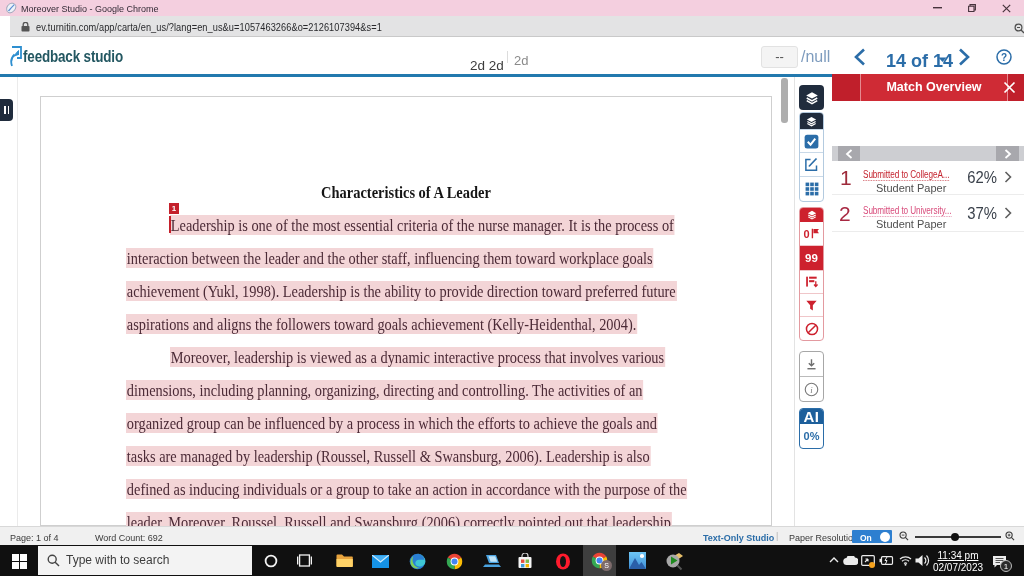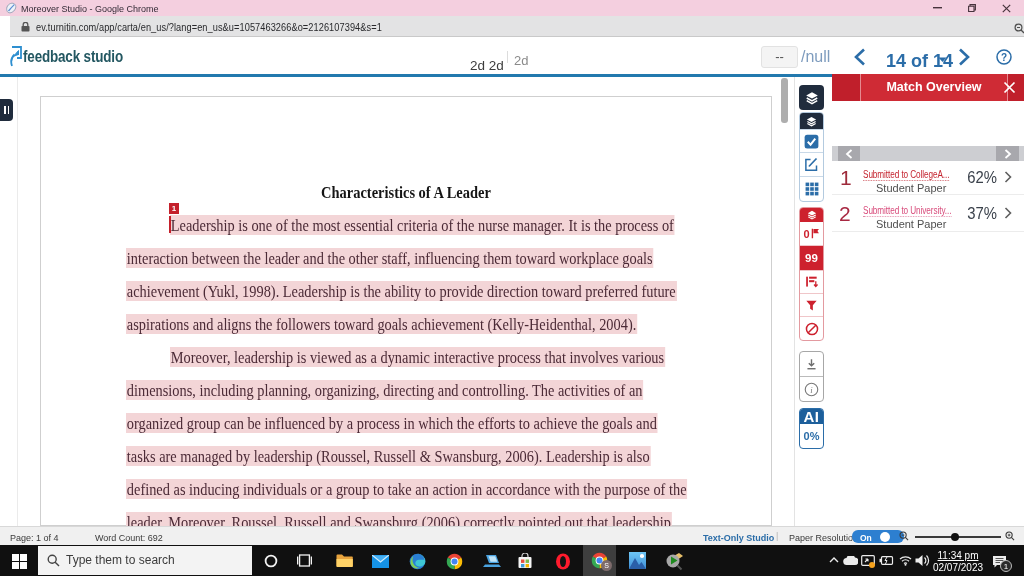--- a/index.html
+++ b/index.html
@@ -264,21 +264,21 @@
     </svg>
   <div class="mdiv" style="top:157px;"></div>
 </div>
 
 <div class="abs" id="status">
   <div class="abs" style="left:10px;top:6px;">Page: 1 of 4</div>
   <div class="abs" style="left:95px;top:6px;">Word Count: 692</div>
   <div class="abs" style="left:703px;top:6px;color:#2b6da8;font-weight:bold;">Text-Only Studio</div>
   <div class="abs" style="left:776px;top:4px;color:#b5b5b5;">|</div>
   <div class="abs" style="left:789px;top:6px;">Paper Resolution</div>
-  <div class="abs" style="left:852px;top:3px;width:52px;height:13px;background:#2d7fd0;border-radius:6px;">
+  <div class="abs" style="left:852px;top:3px;width:40px;height:13px;background:#2d7fd0;border-radius:1px;">
     <span class="abs" style="left:8px;top:2.5px;font-size:8.5px;color:#fff;font-weight:bold;">On</span>
     <div class="abs" style="left:28px;top:1.5px;width:10px;height:10px;background:#fff;border-radius:50%;"></div>
   </div>
   <svg class="abs" style="left:899px;top:4px" width="10" height="10" viewBox="0 0 11 11">
       <circle cx="4.5" cy="4.5" r="3.4" fill="none" stroke="#3a3a3a" stroke-width="1.2"></circle>
       <line x1="7" y1="7" x2="10" y2="10" stroke="#3a3a3a" stroke-width="1.2"></line>
       <line x1="3" y1="4.5" x2="6" y2="4.5" stroke="#3a3a3a" stroke-width="1"></line>
     </svg>
   <div class="abs" style="left:915px;top:9px;width:86px;height:1.6px;background:#3a3a3a;"></div>
   <div class="abs" style="left:951px;top:6px;width:8px;height:8px;background:#111;border-radius:50%;"></div>
@@ -297,21 +297,21 @@
         <rect x="8" y="0" width="7" height="7"></rect>
         <rect x="0" y="8" width="7" height="7"></rect>
         <rect x="8" y="8" width="7" height="7"></rect>
       </g>
     </svg>
   <div class="abs" style="left:38px;top:1px;width:214px;height:29px;background:#f3f3f3;">
     <svg class="abs" style="left:9px;top:8px" width="13" height="13" viewBox="0 0 13 13">
         <circle cx="5.2" cy="5.2" r="4" fill="none" stroke="#444" stroke-width="1.4"></circle>
         <line x1="8.2" y1="8.2" x2="12" y2="12" stroke="#444" stroke-width="1.4"></line>
       </svg>
-    <div class="abs" style="left:28px;top:7px;font-size:12px;color:#3c3c3c;">Type them to search</div>
+    <div class="abs" style="left:28px;top:7px;font-size:12px;color:#3c3c3c;">Type with to search</div>
   </div>
   <svg class="abs" style="left:264px;top:9px" width="14" height="14" viewBox="0 0 14 14">
       <circle cx="7" cy="7" r="5.4" fill="none" stroke="#f2f2f2" stroke-width="1.8"></circle>
     </svg>
   <svg class="abs" style="left:297px;top:9px" width="15" height="13" viewBox="0 0 15 13">
       <rect x="2.6" y="1" width="9.8" height="11" fill="none" stroke="#f2f2f2" stroke-width="1.3"></rect>
       <rect x="0" y="2.5" width="1.3" height="8" fill="#f2f2f2"></rect>
       <rect x="13.7" y="2.5" width="1.3" height="8" fill="#f2f2f2"></rect>
     </svg>
   <svg class="abs" style="left:336px;top:9px" width="17" height="14" viewBox="0 0 17 14">

